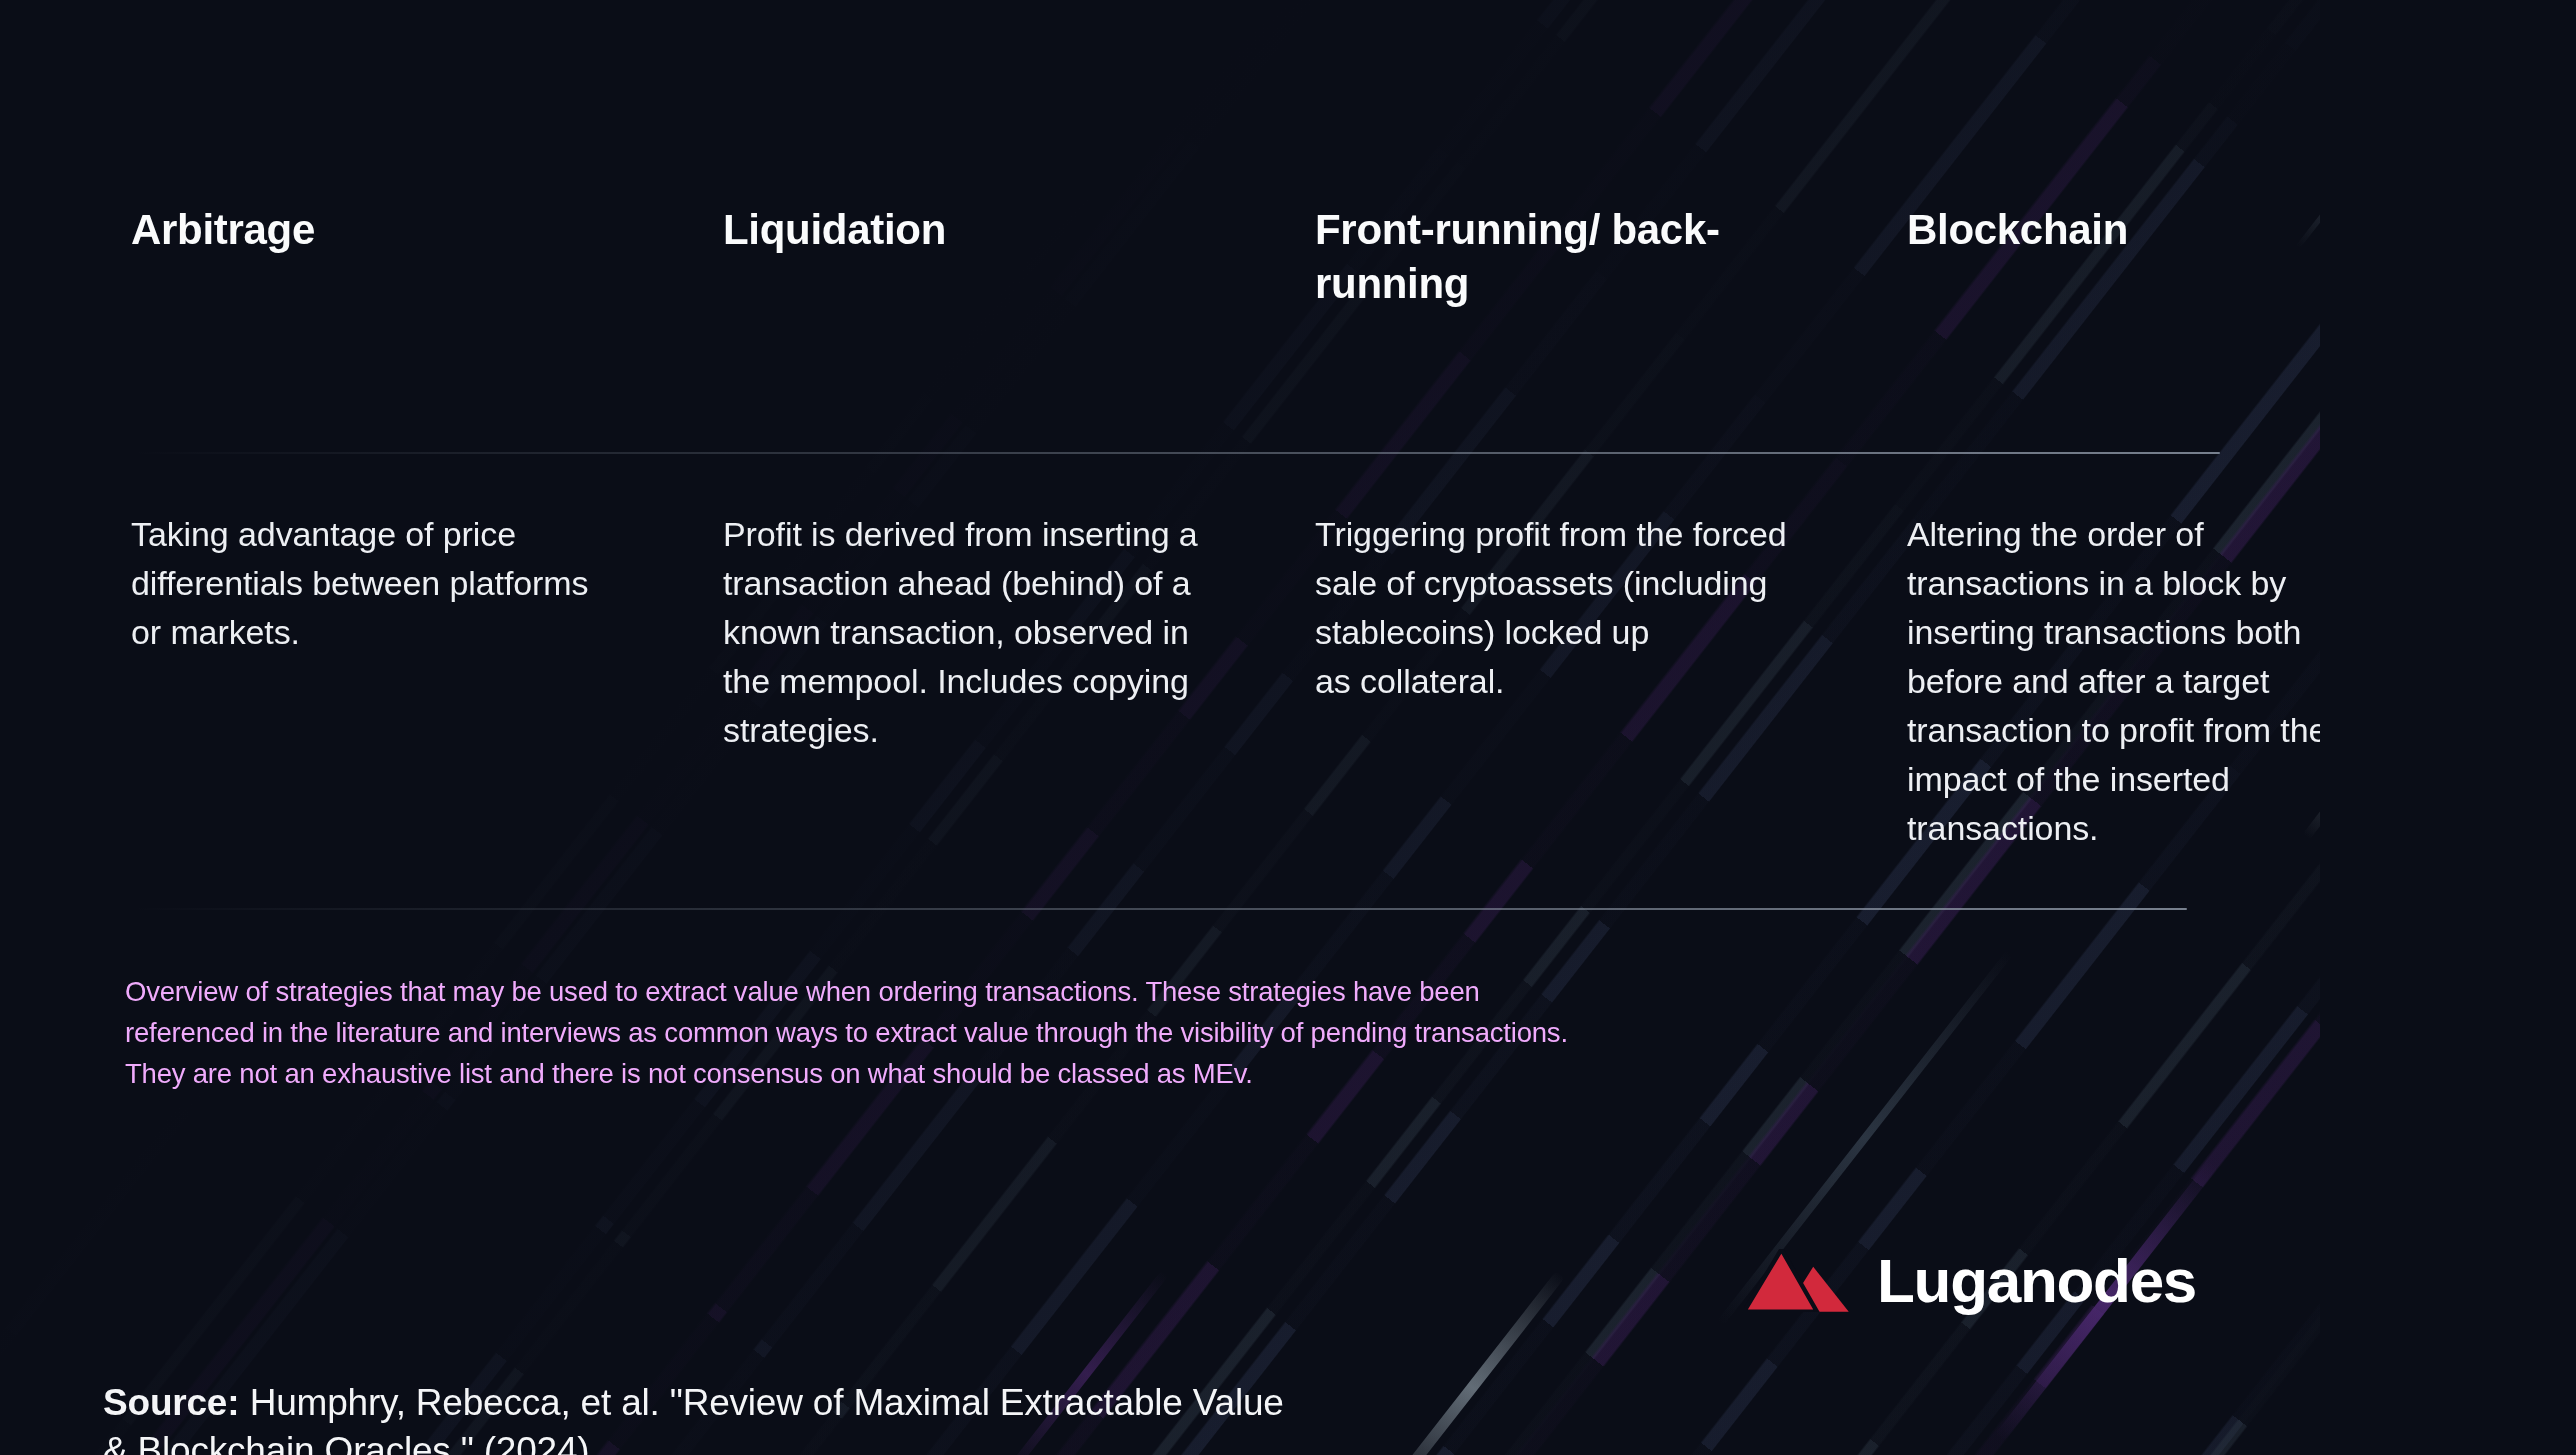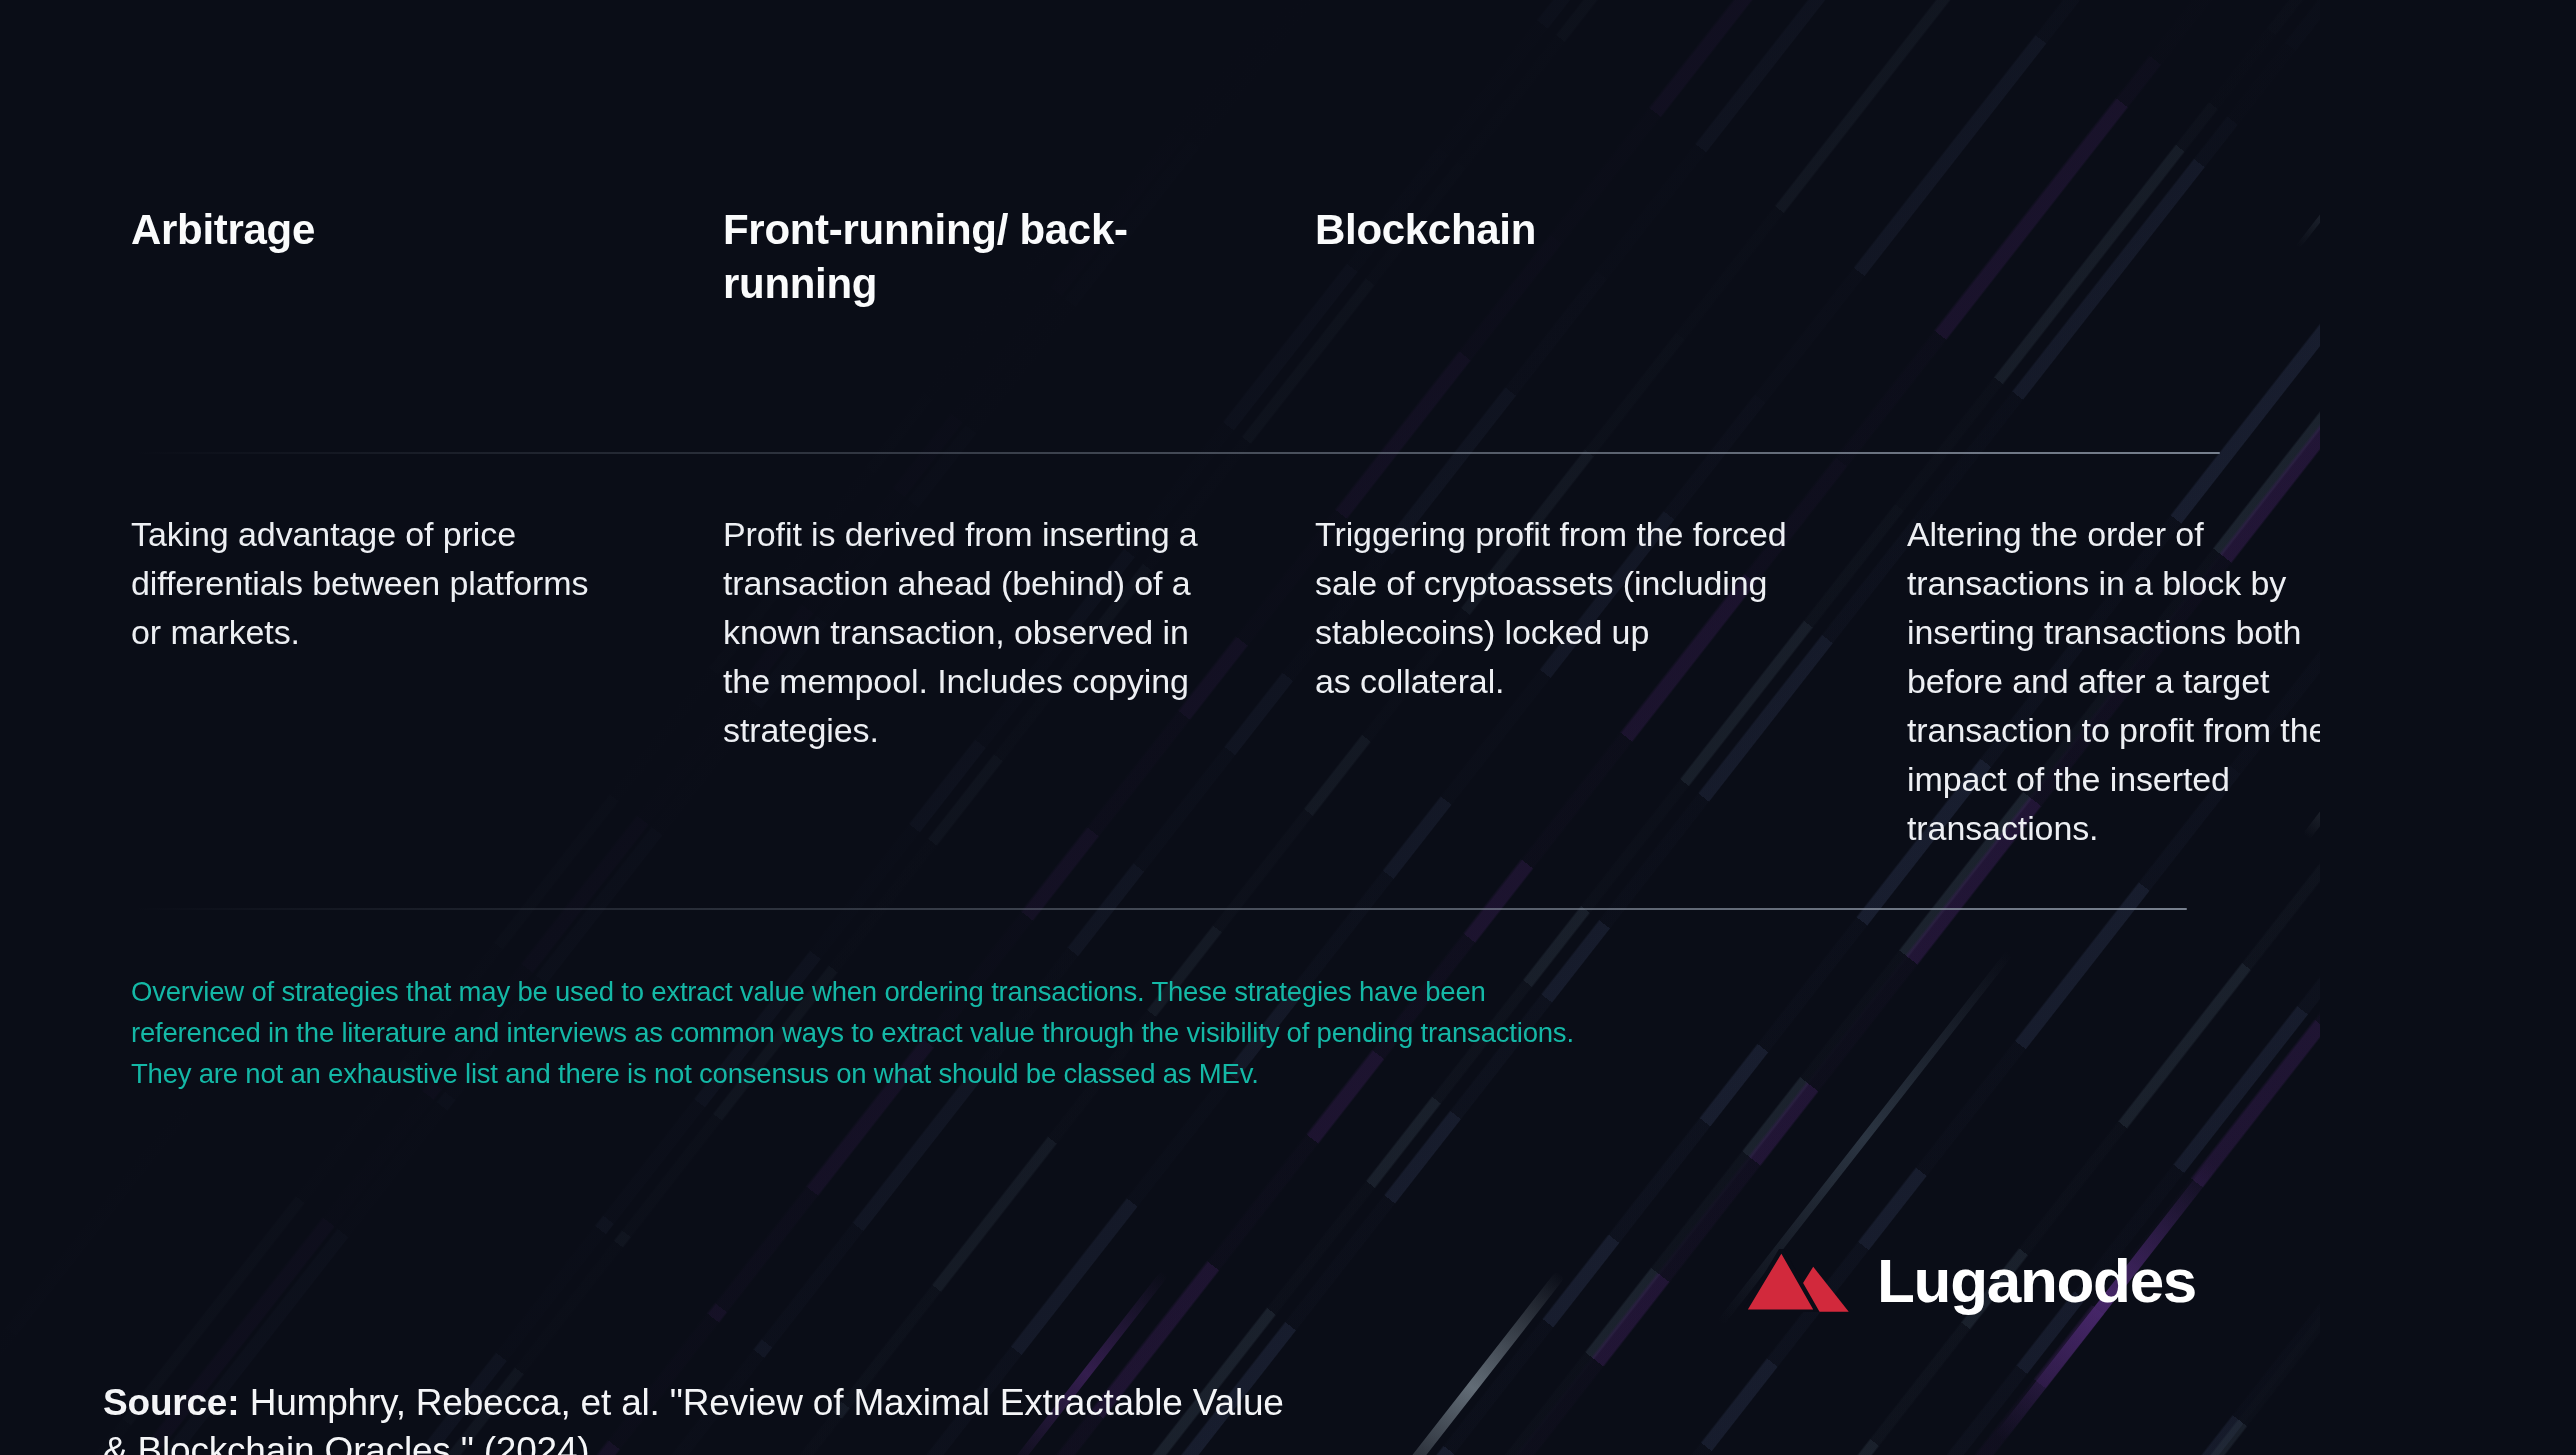--- a/index.html
+++ b/index.html
@@ -58,22 +58,22 @@
   }
   .strategy-desc{
     margin:0; font-size:34px; line-height:49px; font-weight:400;
     color:#EDEFF3; letter-spacing:-0.1px; white-space:pre-line;
   }
   .divider{position:absolute; height:2px; border-radius:1.3px;
     background:linear-gradient(90deg, rgba(106,115,128,0) 0%, rgba(106,115,128,0.35) 30%, rgba(150,160,175,0.7) 85%, rgba(150,160,175,0.78) 100%);}
   .divider-top{left:134px; top:452px; width:2086px;}
   .divider-bottom{left:134px; top:908px; width:2053px;}
   .caption{
-    position:absolute; left:131px; top:971px; width:1744px; margin:0;
-    font-size:27.5px; line-height:41px; color:#14b8a6; letter-spacing:-0.2px;
+    position:absolute; left:125px; top:971px; width:1744px; margin:0;
+    font-size:27.5px; line-height:41px; color:#f0abfc; letter-spacing:-0.2px;
     white-space:pre-line;
   }
   .source{
     position:absolute; left:103px; top:1331px; width:1543px; margin:0;
     font-size:37px; line-height:48px; color:#F4F5F7; letter-spacing:-0.2px;
     white-space:pre-line;
   }
   .source b{font-weight:700; margin-right:0.28em;}
   .logo{
     position:absolute; top:1249px; right:124px;
@@ -99,20 +99,21 @@
     <div class="slash s4"></div>
     <div class="slash s5"></div>
     <div class="slash s6"></div>
     <div class="slash s7"></div>
     <div class="slash s8"></div>
     <div class="fade"></div>
   </div>
 
   <div class="columns headers-row">
     <h2 class="strategy-header">Arbitrage</h2>
+    <h2 class="strategy-header">Liquidation</h2>
     <h2 class="strategy-header">Front-running/ back-
 running</h2>
     <h2 class="strategy-header">Blockchain</h2>
   </div>
 
   <div class="divider divider-top"></div>
 
   <div class="columns descs-row">
     <p class="strategy-desc">Taking advantage of price
 differentials between platforms

